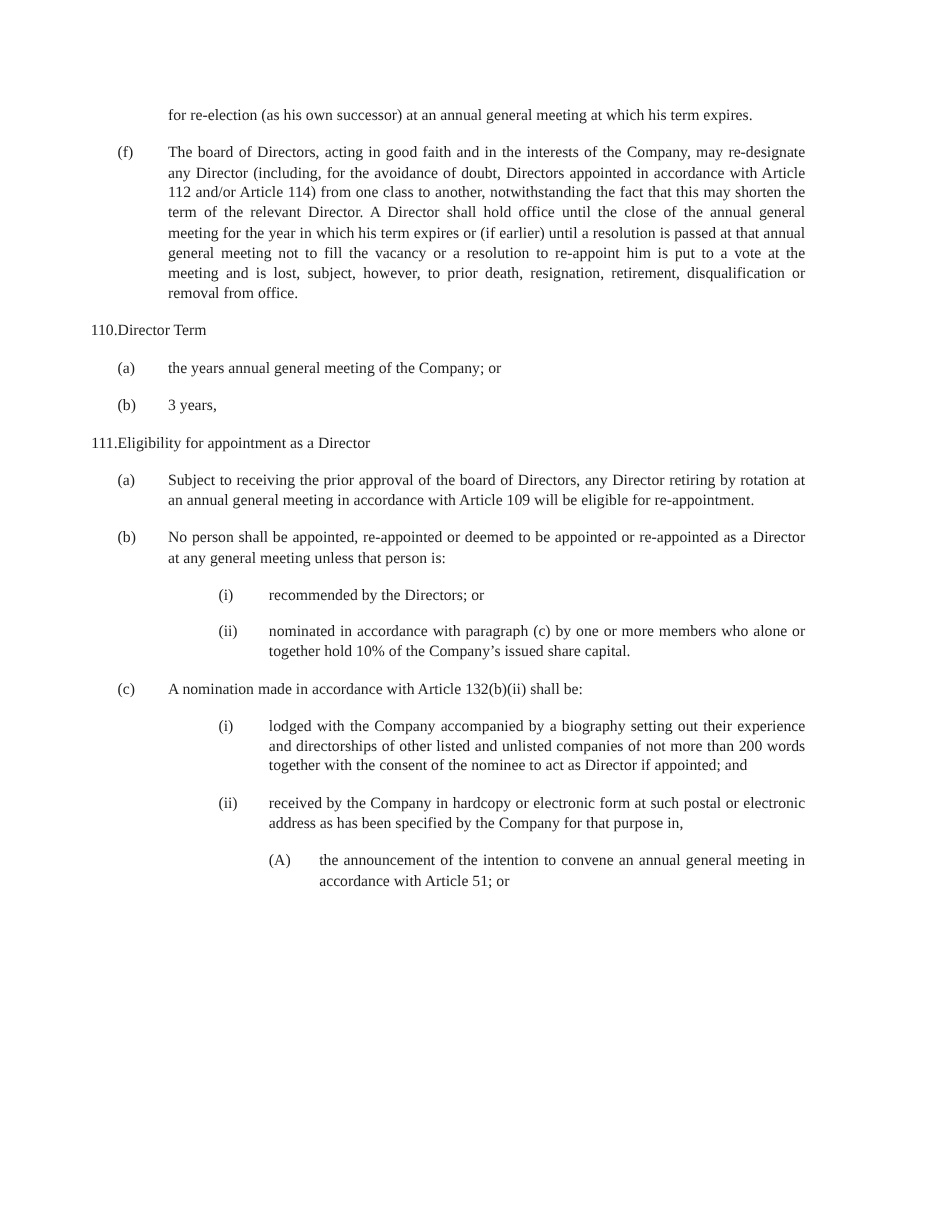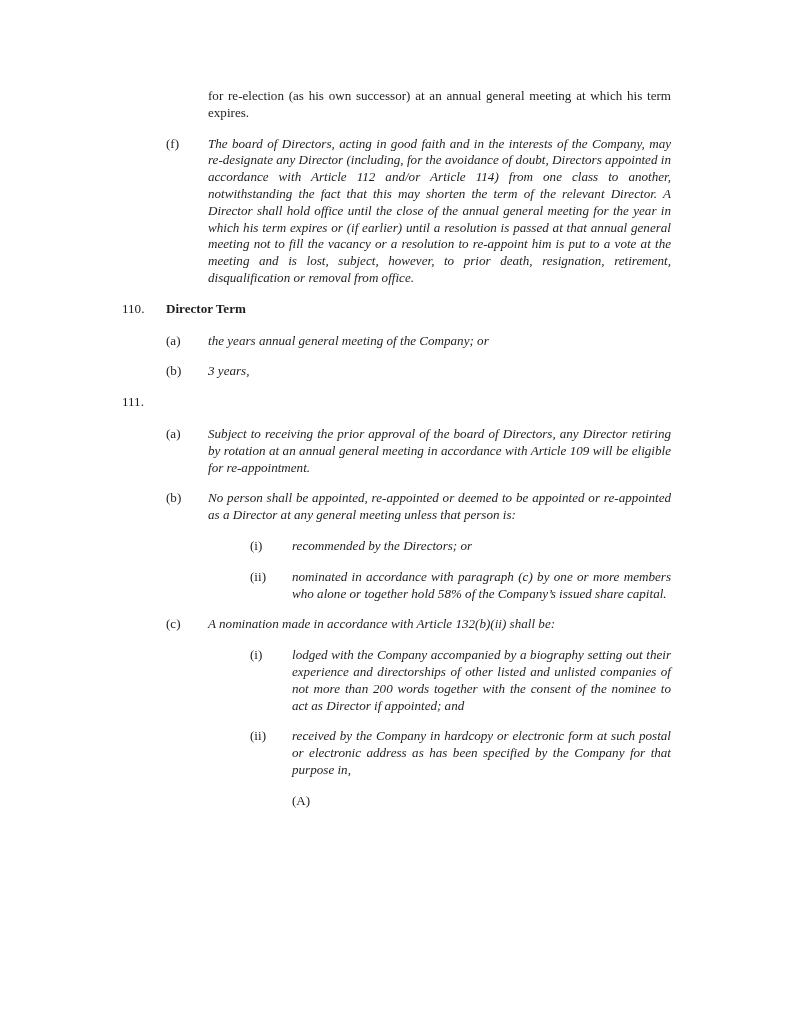--- a/index.html
+++ b/index.html
@@ -9,35 +9,34 @@
     height: 1024px;
     margin: 0 auto;
     background: #ffffff;
     overflow: hidden;
     font-family: "Liberation Serif", "DejaVu Serif", serif;
     font-size: 13.1px;
     line-height: 16.8px;
     color: #1e1e1e;
   }
   .content {
-    padding: 88px 120px 0 94px;
-    margin-left: 28px;
+    padding: 88px 120px 0 54px;
   }
   .block { margin-bottom: 14px; }
   .section {
     display: flex;
     margin-top: 2px;
     margin-bottom: 15px;
   }
-  .sec-num { flex: none; width: 44px; }
-  .sec-heading { font-weight: bold; }
+  .sec-num { flex: none; width: 44px; text-align: right; }
+  .sec-heading { font-weight: normal; }
   .para.lvl1 { margin-left: 86px; text-align: justify; }
   .item { display: flex; }
   .item .marker { flex: none; width: 42px; }
-  .item .item-text { flex: 1 1 auto; text-align: justify; font-style: italic; }
+  .item .item-text { flex: 1 1 auto; text-align: justify; }
   .item.lvl1 { margin-left: 44px; }
   .item.lvl2 { margin-left: 128px; }
   .item.lvl3 { margin-left: 170px; }
 </style>
 </head>
 <body>
 
 <div class="page">
   <div class="content">
 
@@ -60,55 +59,57 @@
     </div>
 
     <div class="block item lvl1">
       <span class="marker">(b)</span>
       <div class="item-text">3 years,</div>
     </div>
 
 
     <div class="block section">
       <span class="sec-num">111.</span>
+      <span class="sec-heading">Eligibility for appointment as a Director</span>
     </div>
 
     <div class="block item lvl1">
       <span class="marker">(a)</span>
       <div class="item-text">Subject to receiving the prior approval of the board of Directors, any Director retiring by rotation at an annual general meeting in accordance with Article 109 will be eligible for re-appointment.</div>
     </div>
 
     <div class="block item lvl1">
       <span class="marker">(b)</span>
       <div class="item-text">No person shall be appointed, re-appointed or deemed to be appointed or re-appointed as a Director at any general meeting unless that person is:</div>
     </div>
 
     <div class="block item lvl2">
       <span class="marker">(i)</span>
       <div class="item-text">recommended by the Directors; or</div>
     </div>
 
     <div class="block item lvl2">
       <span class="marker">(ii)</span>
-      <div class="item-text">nominated in accordance with paragraph (c) by one or more members who alone or together hold 58% of the Company’s issued share capital.</div>
+      <div class="item-text">nominated in accordance with paragraph (c) by one or more members who alone or together hold 10% of the Company’s issued share capital.</div>
     </div>
 
     <div class="block item lvl1">
       <span class="marker">(c)</span>
       <div class="item-text">A nomination made in accordance with Article 132(b)(ii) shall be:</div>
     </div>
 
     <div class="block item lvl2">
       <span class="marker">(i)</span>
       <div class="item-text">lodged with the Company accompanied by a biography setting out their experience and directorships of other listed and unlisted companies of not more than 200 words together with the consent of the nominee to act as Director if appointed; and</div>
     </div>
 
     <div class="block item lvl2">
       <span class="marker">(ii)</span>
       <div class="item-text">received by the Company in hardcopy or electronic form at such postal or electronic address as has been specified by the Company for that purpose in,</div>
     </div>
 
     <div class="block item lvl3">
       <span class="marker">(A)</span>
+      <div class="item-text">the announcement of the intention to convene an annual general meeting in accordance with Article 51; or</div>
     </div>
 
   </div>
 </div>
 
 </body></html>

